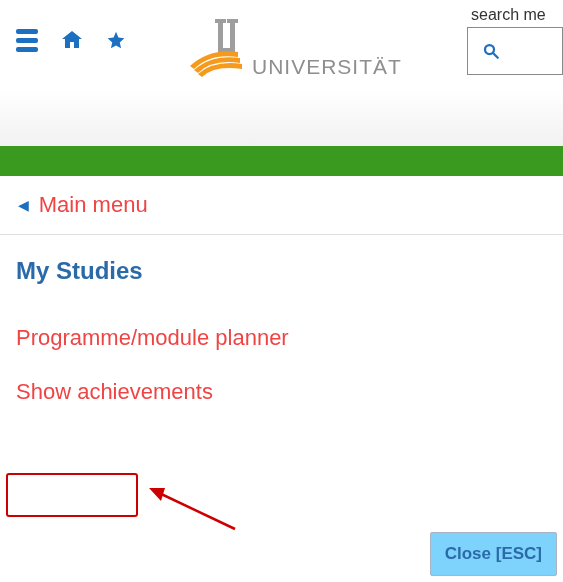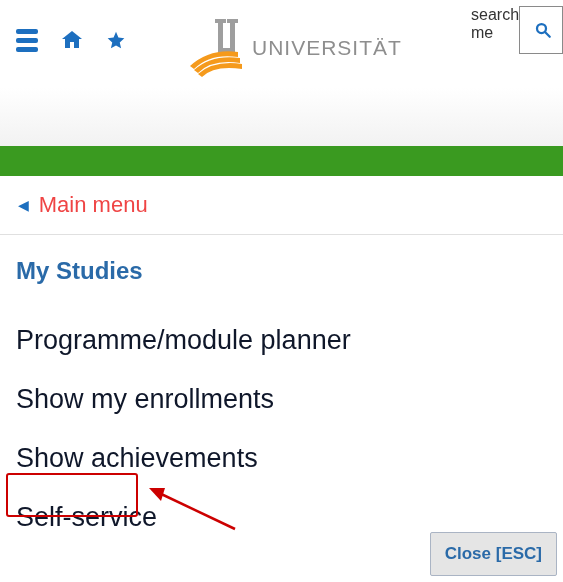--- a/index.html
+++ b/index.html
@@ -38,39 +38,40 @@
     background: #1d6fbf;
     border-radius: 2px;
   }
   .home-icon svg { width: 24px; height: 24px; fill: #1d6fbf; }
   .star-icon svg { width: 20px; height: 20px; fill: #1d6fbf; }
   .logo {
     position: absolute;
     top: 18px;
     left: 190px;
     display: flex;
-    align-items: center;
+    align-items: flex-end;
   }
   .logo-mark { width: 70px; height: 60px; }
   .logo-text {
     margin-left: -8px;
     display: flex;
     flex-direction: column;
     line-height: 1.05;
     color: #8e8e8e;
     font-size: 21px;
     letter-spacing: 1px;
     font-weight: 400;
   }
   .search-area {
     position: absolute;
     top: 6px;
     right: 0;
     width: 96px;
     display: flex;
+    flex-direction: column;
     align-items: flex-start;
   }
   .search-label {
     color: #333;
     font-size: 16px;
     margin-bottom: 3px;
     margin-left: 4px;
   }
   .search-box {
     border: 1px solid #8a8a8a;
@@ -98,22 +99,22 @@
   .breadcrumb .bc-text { color: #ef4444; font-size: 22px; }
   .content { padding: 22px 16px 0 16px; }
   .section-title {
     color: #2a6aa8;
     font-size: 24px;
     font-weight: 700;
     margin-bottom: 26px;
   }
   .menu-list { display: flex; flex-direction: column; gap: 0; }
   .menu-item {
-    color: #0f172a;
-    font-size: 27px;
+    color: #ef4444;
+    font-size: 22px;
     padding: 14px 0;
     cursor: pointer;
     display: inline-block;
     width: fit-content;
     text-align: right;
   }
   .red-box {
     position: absolute;
     border: 2px solid #cc0000;
     border-radius: 3px;
@@ -129,21 +130,21 @@
     top: 474px;
     width: 100px;
     height: 60px;
     pointer-events: none;
   }
   .close-btn {
     position: absolute;
     bottom: 6px;
     right: 6px;
     border: 1px solid #aab4c4;
-    background: #e5e5e5;
+    background: #7dd3fc;
     color: #2a6aa8;
     font-size: 17px;
     font-weight: 600;
     padding: 11px 14px;
     border-radius: 2px;
     cursor: pointer;
   }
 </style>
 </head>
 <body>
@@ -200,23 +201,21 @@
 
 <div class="breadcrumb">
   <span class="chev">◀</span>
   <span class="bc-text">Main menu</span>
 </div>
 
 <div class="content">
   <div class="section-title">My Studies</div>
   <div class="menu-list">
     <a class="menu-item">Programme/module planner</a>
-    <a class="menu-item">Show my enrollments</a>
     <a class="menu-item">Show achievements</a>
-    <a class="menu-item">Self-service</a>
   </div>
 </div>
 
 <div class="red-box"></div>
 <svg class="arrow" viewBox="0 0 100 60">
   <line x1="90" y1="55" x2="12" y2="18" stroke="#cc0000" stroke-width="2.5"></line>
   <polygon points="4,14 20,14 16,27" fill="#cc0000"></polygon>
 </svg>
 
 <button class="close-btn">Close [ESC]</button>

